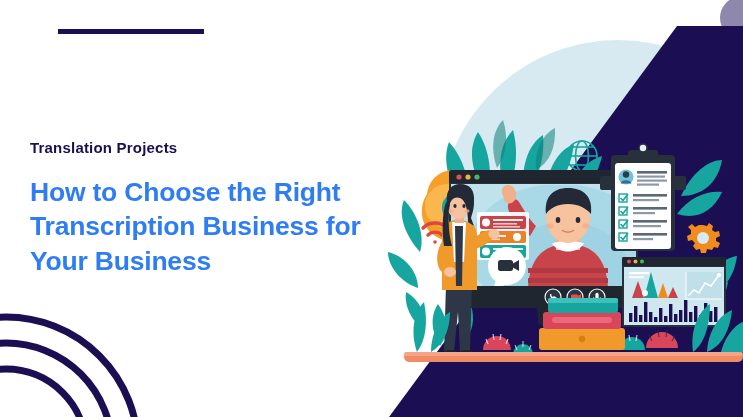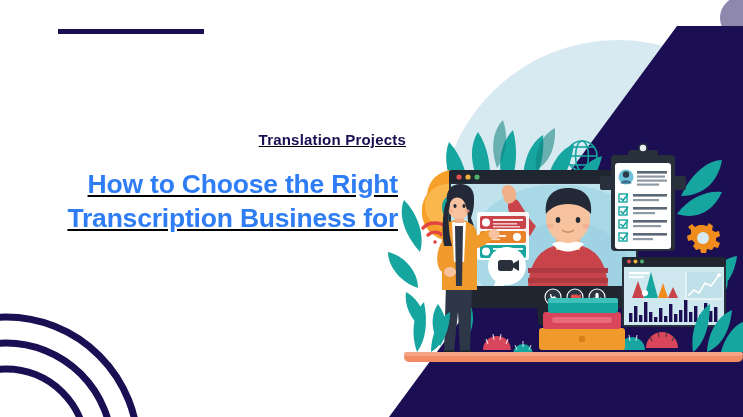--- a/index.html
+++ b/index.html
@@ -23,38 +23,37 @@
     z-index:40;
   }
   .rule{
     position:absolute;
     left:58px; top:29px;
     width:146px; height:5px;
     background:#1b0e52;
   }
   .text-block{
     position:absolute;
-    left:30px; top:132px;
+    left:30px; top:140px;
     width:376px;
-    text-align:right;
-    text-decoration:underline;
+    text-align:left;
   }
   .eyebrow{
     font-size:15px;
     font-weight:bold;
     letter-spacing:.2px;
     color:#1b0e52;
     margin:0 0 18px 0;
     line-height:1.1;
   }
   .headline{
     font-size:26.5px;
     font-weight:bold;
     color:#2f7df4;
-    margin:8px;
+    margin:0;
     line-height:1.32;
     letter-spacing:-.2px;
   }
   
   .arcs{
     position:absolute;
     left:-40px; bottom:-46px;
     width:230px; height:200px;
     z-index:30;
   }
@@ -435,18 +434,19 @@
 
   <div class="left-col">
 
     <div class="rule"></div>
 
     <div class="text-block">
       <p class="eyebrow">Translation Projects</p>
       <h1 class="headline">
         <span>How to Choose the Right</span><br>
         <span>Transcription Business for</span><br>
+        <span>Your Business</span>
       </h1>
     </div>
 
   </div>
 
 </div>
 
 </body></html>

